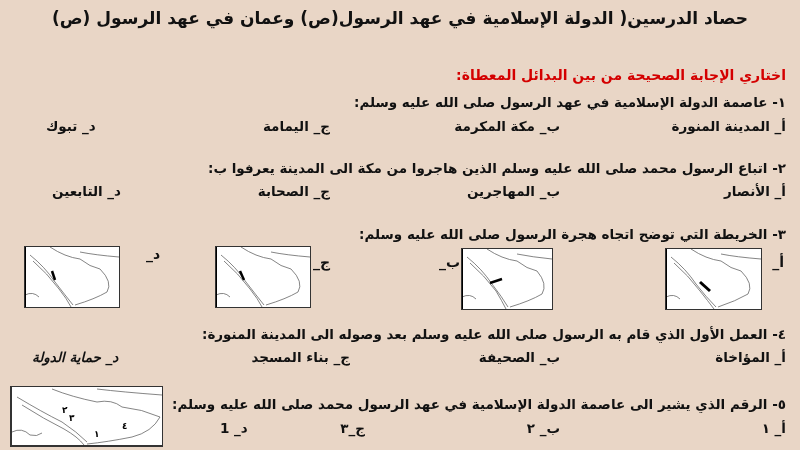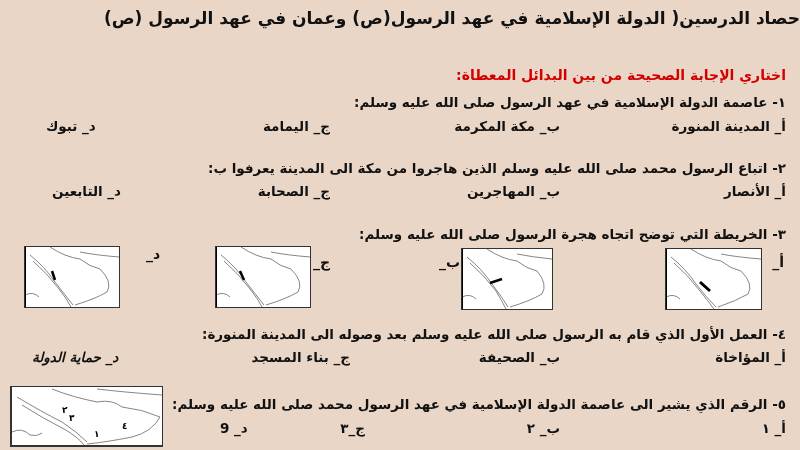--- a/index.html
+++ b/index.html
@@ -5,21 +5,21 @@
   html, body { margin:0; padding:0; }
   body {
     width:800px; height:450px; overflow:hidden;
     background:#e9d6c6;
     font-family:"DejaVu Sans", "Liberation Sans", sans-serif;
     color:#111;
     position:relative;
   }
   .abs { position:absolute; }
   .title {
-    top:8px; left:0; width:800px; 
+    top:8px; left:0; width:800px; text-align:center;
     font-weight:bold; font-size:17px; direction:rtl;
   }
   .instr {
     top:67px; right:14px; direction:rtl;
     color:#d40000; font-weight:bold; font-size:14px;
   }
   .q {
     right:14px; direction:rtl; font-weight:bold; font-size:13.5px; white-space:nowrap;
   }
   .opt {
@@ -106,21 +106,21 @@
 <div class="abs q" style="top:326px;">٤- العمل الأول الذي قام به الرسول صلى الله عليه وسلم بعد وصوله الى المدينة المنورة:</div>
 <div class="abs opt" style="top:349px;right:14px;">أ_ المؤاخاة</div>
 <div class="abs opt" style="top:349px;right:240px;">ب_ الصحيفة</div>
 <div class="abs opt" style="top:349px;right:450px;">ج_ بناء المسجد</div>
 <div class="abs opt" style="top:349px;left:32px;font-style:italic;">د_ حماية الدولة</div>
 
 <div class="abs q" style="top:396px;">٥- الرقم الذي يشير الى عاصمة الدولة الإسلامية في عهد الرسول محمد صلى الله عليه وسلم:</div>
 <div class="abs opt" style="top:420px;right:14px;">أ_ ١</div>
 <div class="abs opt" style="top:420px;right:240px;">ب_ ٢</div>
 <div class="abs opt" style="top:420px;right:435px;">ج_٣</div>
-<div class="abs opt" style="top:420px;left:220px;">د_ 9</div>
+<div class="abs opt" style="top:420px;left:220px;">د_ 1</div>
 
 <div class="abs map" style="top:386px;left:10px;width:150px;height:58px;border-width:1px 1px 2px 2px;">
   <svg width="150" height="58" viewBox="0 0 150 58">
     <path d="M5 10 Q30 25 50 35 Q65 45 75 55" stroke="#666" fill="none" stroke-width="0.8"></path>
     <path d="M10 18 Q32 32 52 42 Q66 50 72 58" stroke="#666" fill="none" stroke-width="0.8"></path>
     <path d="M40 2 Q60 10 85 15 Q100 12 110 20 Q130 22 148 30 Q140 45 120 50 Q95 55 75 57" stroke="#666" fill="none" stroke-width="0.8"></path>
     <path d="M85 2 Q110 5 150 8" stroke="#666" fill="none" stroke-width="0.8"></path>
     <path d="M0 45 Q10 40 18 48 Q25 50 30 46" stroke="#666" fill="none" stroke-width="0.8"></path>
     <text x="50" y="26" font-size="9" font-weight="bold" fill="#000">٢</text>
     <text x="57" y="34" font-size="9" font-weight="bold" fill="#000">٣</text>

